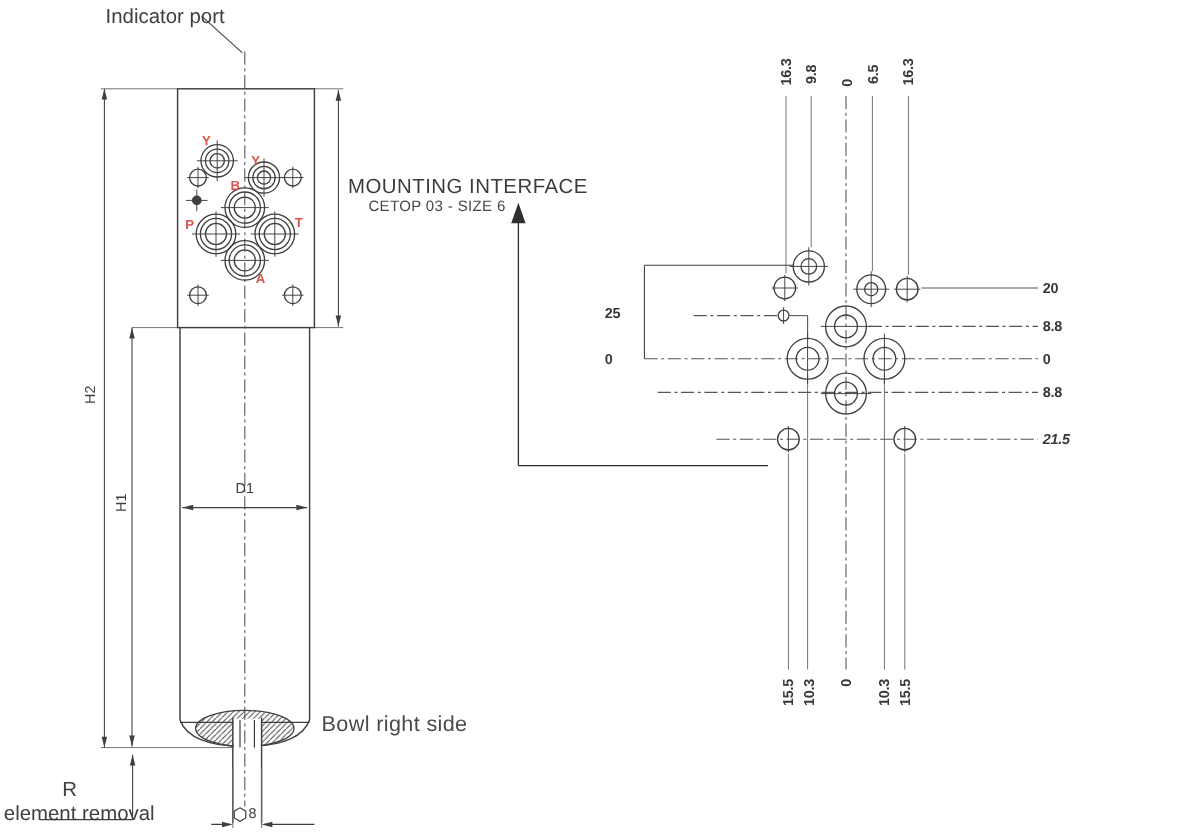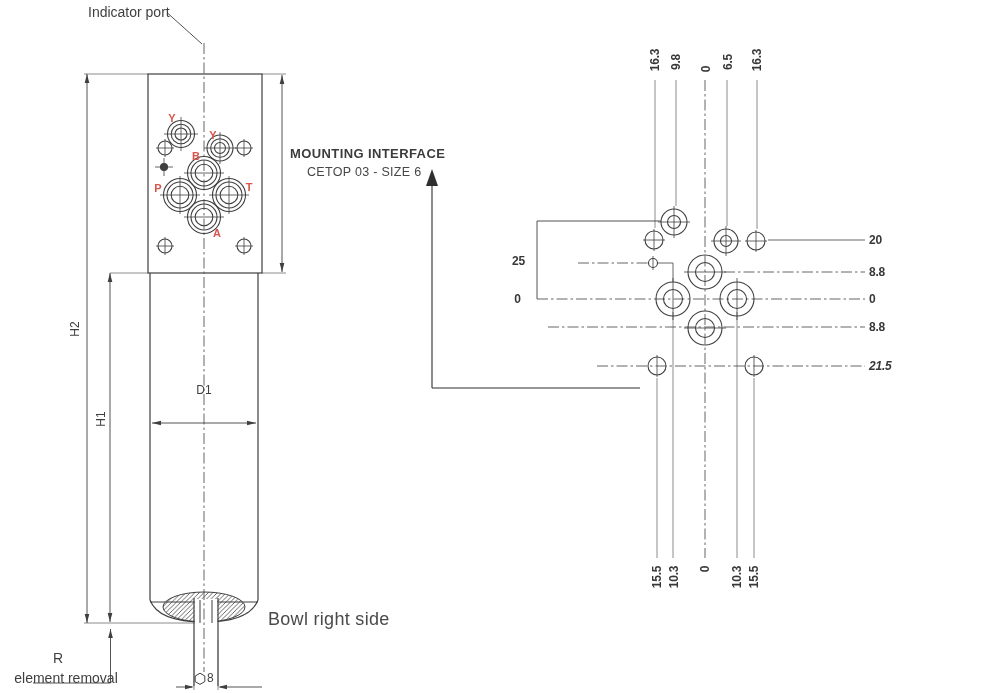--- a/index.html
+++ b/index.html
@@ -1,30 +1,30 @@
 <!DOCTYPE html>
 <html><head>
 <meta charset="utf-8">
 <style>
   html,body{margin:0;padding:0;background:#fff;}
   #stage{position:relative;width:1000px;height:693px;background:#ffffff;overflow:hidden;
          font-family:"Liberation Sans",sans-serif;color:#3f3f3f;}
   #stage svg{position:absolute;left:0;top:0;}
   .lbl{position:absolute;white-space:nowrap;line-height:1;}
-  .note{font-size:14px;color:#3f3f3f;}
+  .note{font-size:17px;color:#3f3f3f;}
   .dimtxt{font-size:12px;color:#3f3f3f;}
   .dimnum{font-size:12px;font-weight:700;letter-spacing:-0.2px;color:#383838;}
   .rot{transform:translate(-50%,-50%) rotate(-90deg);}
   .ctr{transform:translate(-50%,-50%);}
   .vctr{transform:translate(0,-50%);}
   .port{font-size:11px;font-weight:600;}
-  .title{font-size:13px;font-weight:700;letter-spacing:0.4px;color:#3c3c3c;}
+  .title{font-size:17px;font-weight:400;letter-spacing:0.4px;color:#3c3c3c;}
   .subtitle{font-size:12.5px;letter-spacing:0.3px;color:#474747;margin-left:17px;}
-  .big{font-size:18px;color:#4a4a4a;letter-spacing:0.3px;margin-top:16px;}
-  .ra{text-align:center;}
+  .big{font-size:18px;color:#4a4a4a;letter-spacing:0.3px;}
+  .ra{text-align:left;}
 </style>
 </head>
 <body>
 
 <div id="stage">
 
 <svg width="1000" height="693" viewBox="0 0 1000 693">
   <defs>
     <pattern id="hatch" patternUnits="userSpaceOnUse" width="4.5" height="4.5">
       <path d="M0,4.5 L4.5,0" stroke="#3f3f3f" stroke-width="0.8"></path>
@@ -228,21 +228,21 @@
       <circle cx="754" cy="366" r="9"></circle>
       <line x1="754" y1="355" x2="754" y2="377" stroke-width="0.8"></line>
     </g>
   </g>
 </svg>
 
 <span class="lbl note" style="left:88px;top:5px;">Indicator port</span>
 
 <span class="lbl dimtxt rot" style="left:75px;top:329px;">H2</span>
 <span class="lbl dimtxt rot" style="left:101px;top:419px;">H1</span>
-<span class="lbl dimtxt ctr" style="left:204px;top:390px;">D1</span>
+<span class="lbl dimtxt ctr" style="left:204px;top:407px;">D1</span>
 <span class="lbl dimtxt" style="left:207px;top:672px;">8</span>
 
 <span class="lbl port ctr" style="left:172px;top:118px;color:#d9544a;">Y</span>
 <span class="lbl port ctr" style="left:213px;top:135px;color:#d9544a;">Y</span>
 <span class="lbl port ctr" style="left:196px;top:156px;color:#d9544a;">B</span>
 <span class="lbl port ctr" style="left:158px;top:188px;color:#d9544a;">P</span>
 <span class="lbl port ctr" style="left:249px;top:187px;color:#d9544a;">T</span>
 <span class="lbl port ctr" style="left:217px;top:233px;color:#d9544a;">A</span>
 
 <span class="lbl big" style="left:268px;top:594px;">Bowl right side</span>

